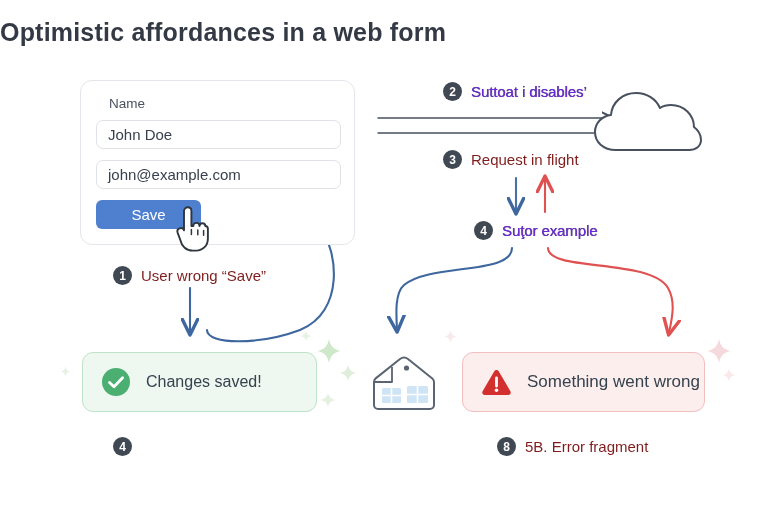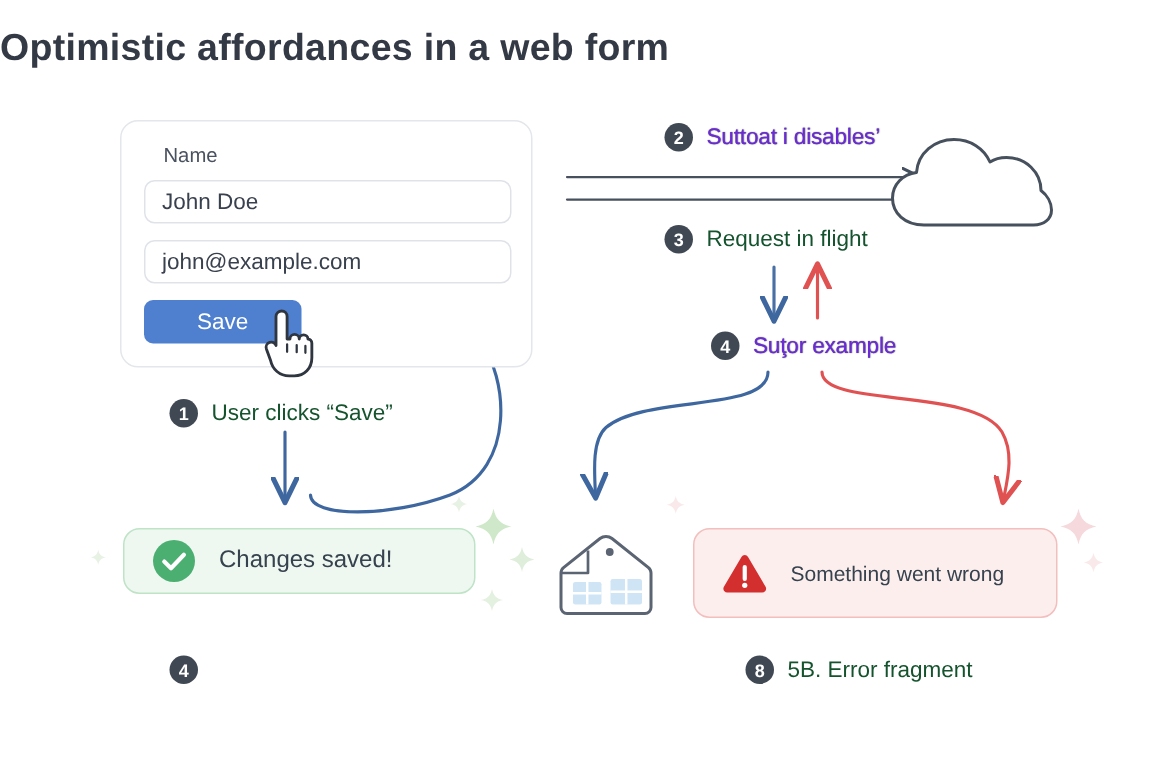--- a/index.html
+++ b/index.html
@@ -47,48 +47,48 @@
 
   
   .step{display:flex;align-items:center;gap:9px;}
   .badge{
     width:19px;height:19px;border-radius:50%;
     background:#3f4853;color:#ffffff;
     font-size:12px;font-weight:700;
     display:flex;align-items:center;justify-content:center;
     flex:0 0 auto;line-height:1;
   }
-  .step-text{font-size:15px;color:#14532d;white-space:nowrap;}
+  .step-text{font-size:15px;color:#7f1d1d;white-space:nowrap;}
   .step-text.blur{
     color:#6d28d9;
     text-shadow:0 0 .6px rgba(70,78,90,.85), .5px 0 .7px rgba(90,98,110,.5);
     letter-spacing:-.1px;
   }
   #step1{left:113px;top:266px;}
   #step2{left:443px;top:82px;}
   #step3{left:443px;top:150px;}
   #step4{left:474px;top:221px;}
   #cap-success{left:113px;top:437px;}
   #cap-error{left:497px;top:437px;}
 
   
   #success-card{
-    left:82px;top:352px;width:235px;height:44px;
+    left:82px;top:352px;width:235px;height:60px;
     background:#eef8f0;border:1.4px solid #bfe3c6;border-radius:11px;
     box-sizing:border-box;display:flex;align-items:center;gap:15px;
     padding-left:18px;
   }
   #success-text{font-size:16px;color:#36424e;}
   #error-card{
     left:462px;top:352px;width:243px;height:60px;
     background:#fdeeee;border:1.4px solid #f3bebe;border-radius:11px;
     box-sizing:border-box;display:flex;align-items:center;gap:15px;
     padding-left:18px;
   }
-  #error-text{font-size:14px;color:#36424e;text-align:center;}
+  #error-text{font-size:17px;color:#36424e;text-align:center;}
 
   svg{display:block;overflow:visible;}
 </style>
 </head>
 <body>
 
 <div id="stage">
 
   <div class="abs" id="title">Optimistic affordances in a web form</div>
 
@@ -151,21 +151,21 @@
              C27.5,17.4 28.8,16.2 30.4,16.2 C32,16.2 33.3,17.4 33.3,19
              C34.7,19.1 35.9,20.3 35.9,21.8 L35.9,31.5
              C35.9,38.6 31,43.6 24.2,43.6 L20.8,43.6
              C14.4,43.6 9.6,39.2 8.4,33.3 L5.6,25.6
              C5,23.8 5.9,21.9 7.7,21.3 C9.3,20.8 11,21.5 11.8,22.9 L12,23.3 Z" fill="#ffffff" stroke="#2f3640" stroke-width="1.9" stroke-linejoin="round"></path>
     <path d="M19.4,27.5 L19.4,22.5 M25.8,27.8 L25.8,23 M31.6,28.2 L31.6,23.6" fill="none" stroke="#2f3640" stroke-width="1.5" stroke-linecap="round"></path>
   </svg>
 
   <div class="abs step" id="step1">
     <span class="badge">1</span>
-    <span class="step-text">User clicks “Save”</span>
+    <span class="step-text">User wrong “Save”</span>
   </div>
 
   <div class="abs step" id="step2">
     <span class="badge">2</span>
     <span class="step-text blur">Suttoat i disables’</span>
   </div>
 
   <div class="abs step" id="step3">
     <span class="badge">3</span>
     <span class="step-text">Request in flight</span>

